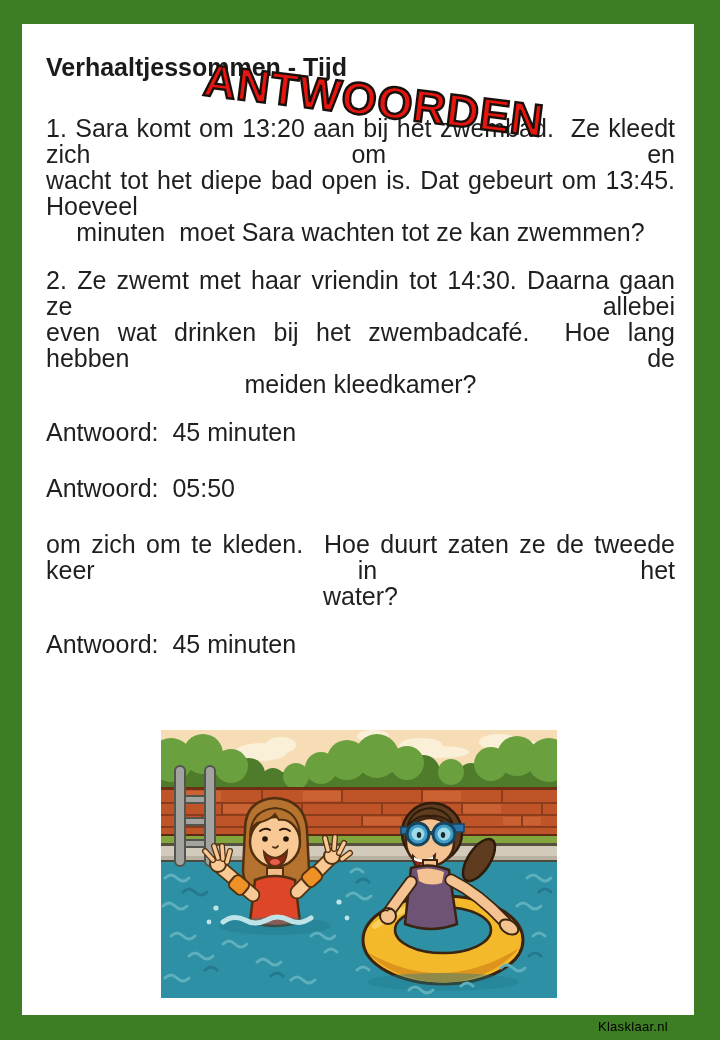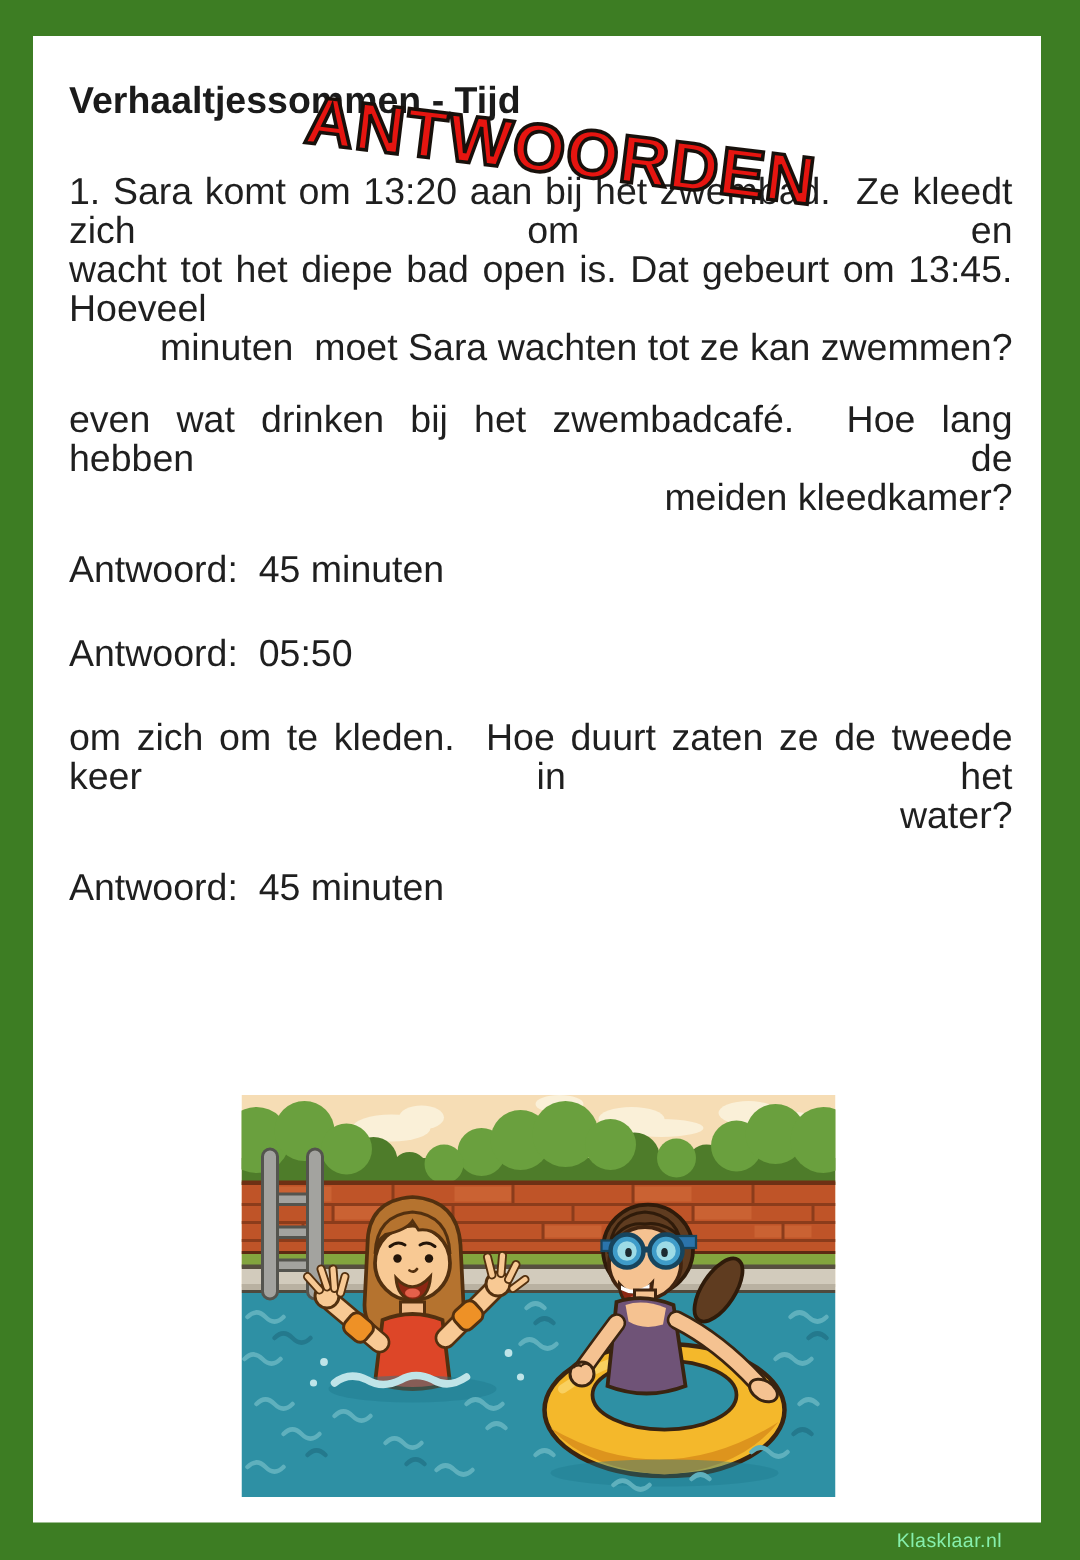--- a/index.html
+++ b/index.html
@@ -18,25 +18,25 @@
   .stamp{
     position:absolute;left:182px;top:30px;z-index:5;
     font-size:45px;font-weight:bold;letter-spacing:1px;
     color:#e61510;-webkit-text-stroke:2.4px #17100b;
     transform:rotate(7deg);transform-origin:0 50%;
     pointer-events:none;white-space:nowrap;
   }
   .content{position:relative;color:#1f1f1f;font-size:25px;line-height:26px;}
   .question{margin:0 0 22px 0;}
   .qline{display:block;text-align:justify;text-align-last:justify;white-space:pre-wrap;}
-  .qlast{display:block;text-align:right;white-space:pre-wrap;}
+  .qlast{display:block;text-align:center;white-space:pre-wrap;}
   .answer{margin:0 0 30px 0;white-space:pre-wrap;}
   .illustration{position:absolute;left:139px;top:706px;width:396px;height:268px;}
   .footer{
-    position:absolute;right:52px;bottom:6px;color:#86efac;font-size:13px;
+    position:absolute;right:52px;bottom:6px;color:#000000;font-size:13px;
     letter-spacing:0.3px;
   }
 </style>
 </head>
 <body>
 
 <div class="page">
   <div class="sheet">
 
     <h1 class="title">Verhaaltjessommen - Tijd</h1>
@@ -44,20 +44,21 @@
 
     <div class="content">
 
       <p class="question">
           <span class="qline">1. Sara komt om 13:20 aan bij het zwembad.  Ze kleedt zich om en</span>
           <span class="qline">wacht tot het diepe bad open is. Dat gebeurt om 13:45. Hoeveel</span>
           <span class="qlast">minuten  moet Sara wachten tot ze kan zwemmen?</span>
         </p>
 
       <p class="question">
+          <span class="qline">2. Ze zwemt met haar vriendin tot 14:30. Daarna gaan ze allebei</span>
           <span class="qline">even wat drinken bij het zwembadcafé.  Hoe lang hebben de</span>
           <span class="qlast">meiden kleedkamer?</span>
         </p>
       <p class="answer">Antwoord:  45 minuten</p>
 
       <p class="answer">Antwoord:  05:50</p>
 
       <p class="question">
           <span class="qline">om zich om te kleden.  Hoe duurt zaten ze de tweede keer in het</span>
           <span class="qlast">water?</span>

